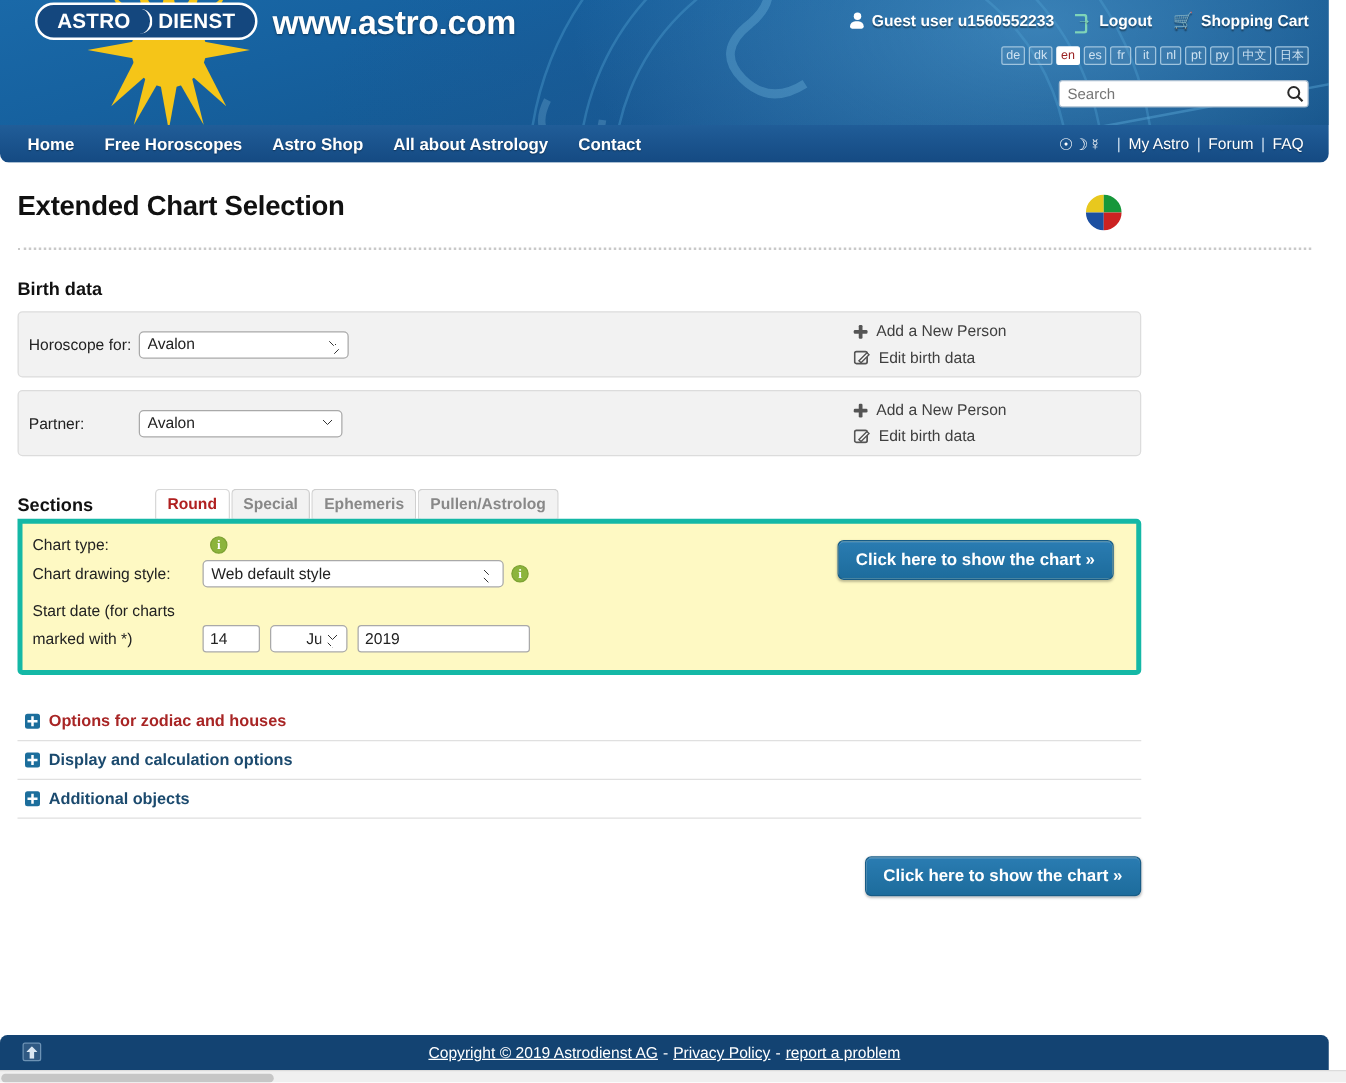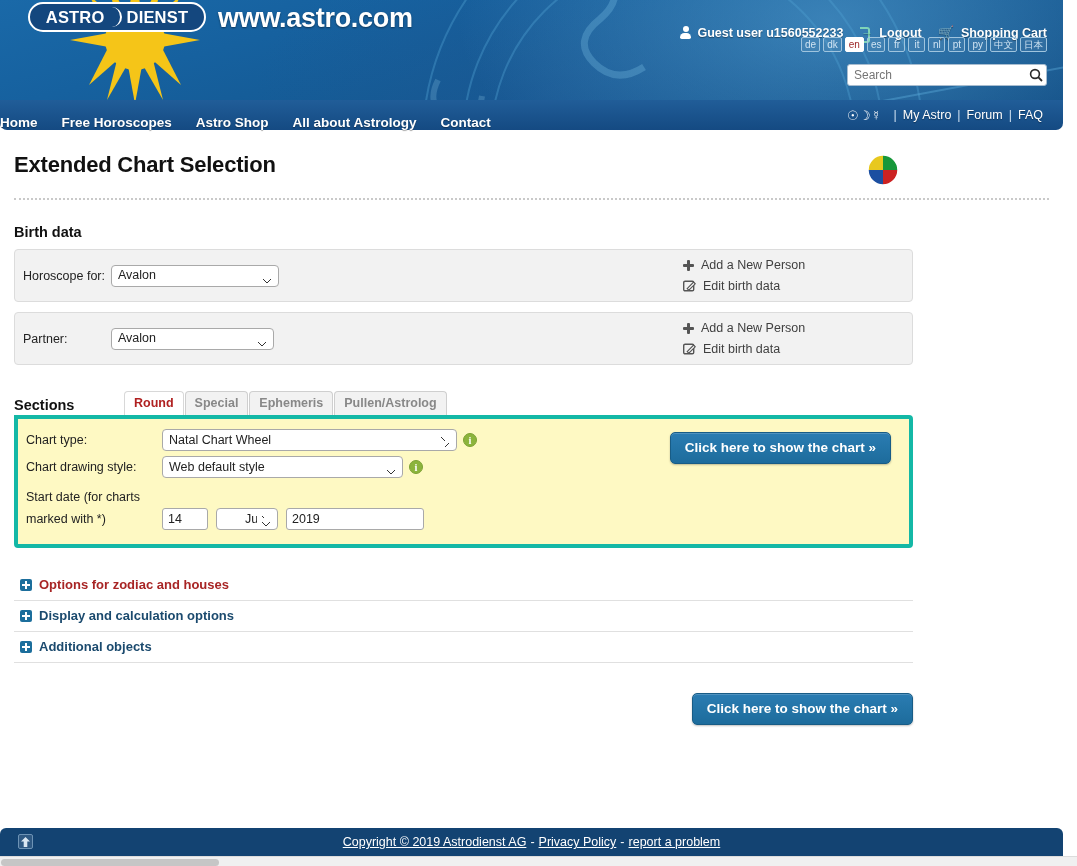--- a/index.html
+++ b/index.html
@@ -49,21 +49,21 @@
   }
   .brand-url {
     position: absolute; left: 204px; top: 27px;
     color: #ffffff; font-size: 27px; font-weight: bold;
     text-shadow: 0 1px 2px rgba(0,0,0,.45);
     letter-spacing: -0.3px;
   }
 
   
   .userbar {
-    position: absolute; right: 16px; top: 25px;
+    position: absolute; right: 16px; top: 9px;
     color: #ffffff; font-size: 12.5px; font-weight: bold;
     display: flex; align-items: center; gap: 6px;
     text-shadow: 0 1px 1px rgba(0,0,0,.4);
   }
   .userbar .gap { display: inline-block; width: 5px; }
   .userbar a { color: #fff; text-decoration: none; }
   .ico-person { width: 11px; height: 13px; position: relative; display: inline-block; }
   .ico-person::before {
     content: ''; position: absolute; left: 2.5px; top: 0; width: 6px; height: 6px;
     border-radius: 50%; background: #fff;
@@ -113,21 +113,22 @@
   }
   .search-icon { width: 20px; display: flex; align-items: center; justify-content: center; }
   .search-icon svg { display: block; }
 
   
   .navbar {
     position: relative;
     height: 30px;
     background: linear-gradient(180deg, rgba(40,100,160,0.55) 0%, rgba(20,72,128,0.85) 100%), #17558f;
     border-bottom-left-radius: 7px; border-bottom-right-radius: 7px;
-    display: flex; align-items: flex-end;
+    display: flex; align-items: center;
+    padding-left: 22px;
   }
   .navbar a {
     color: #ffffff; font-size: 13.5px; font-weight: bold; text-decoration: none;
     margin-right: 24px; text-shadow: 0 1px 1px rgba(0,0,0,.35);
   }
   .nav-right {
     position: absolute; right: 20px; top: 0; height: 30px;
     display: flex; align-items: center;
     color: #e6f0f8; font-size: 12.5px;
   }
@@ -512,23 +513,20 @@
         <div class="tab active">Round</div>
         <div class="tab">Special</div>
         <div class="tab">Ephemeris</div>
         <div class="tab">Pullen/Astrolog</div>
       </div>
     </div>
 
     <div class="sec-panel">
       <div class="frow">
         <span class="lbl">Chart type:</span>
-        <select class="styled" style="width:295px;">
-          <option>Natal Chart Wheel</option>
-        </select>
         <span class="info-icon">i</span>
       </div>
 
       <div class="frow">
         <span class="lbl">Chart drawing style:</span>
         <select class="styled" style="width:241px;">
           <option>Web default style</option>
         </select>
         <span class="info-icon">i</span>
       </div>

